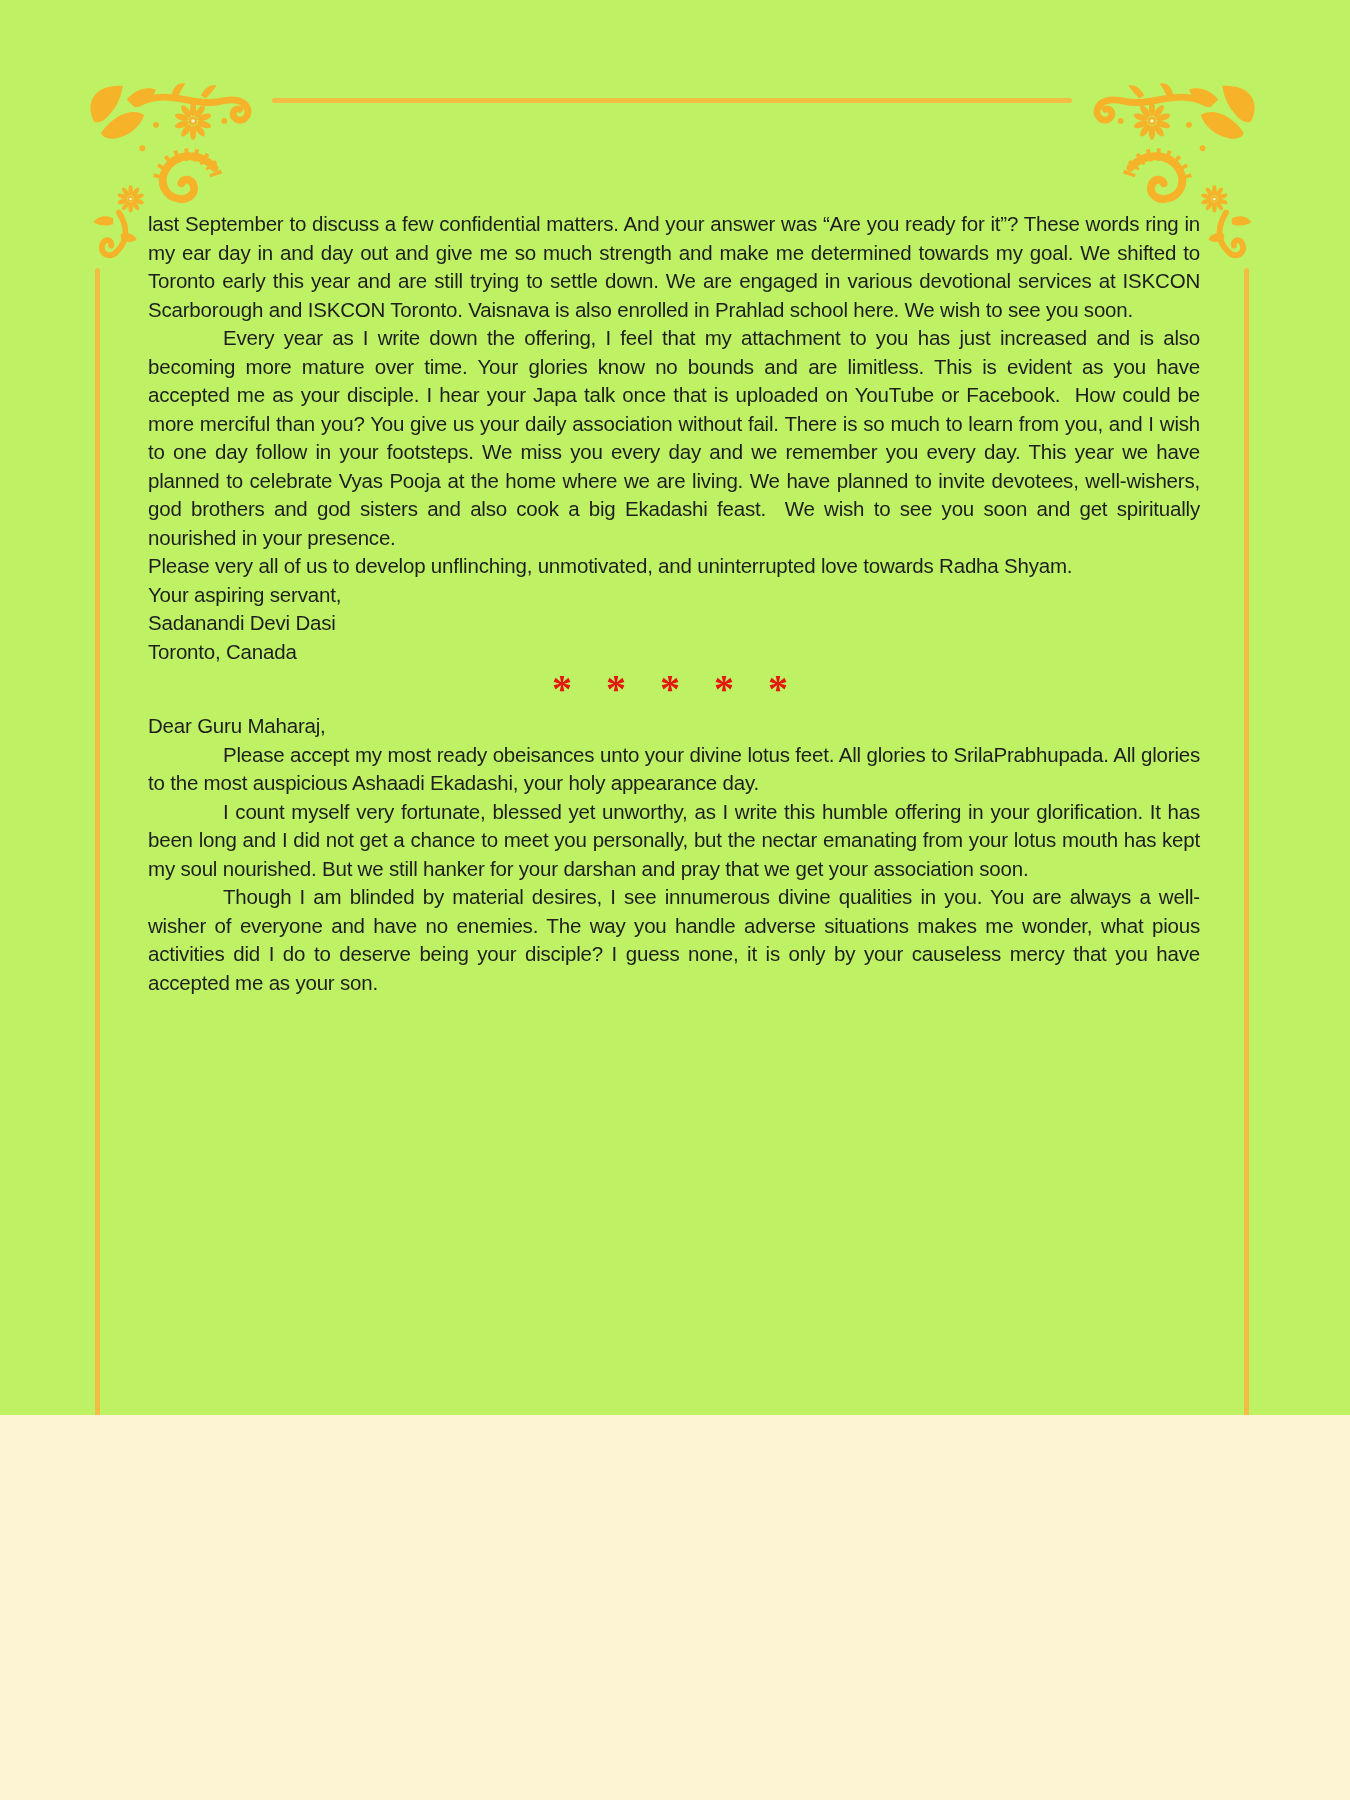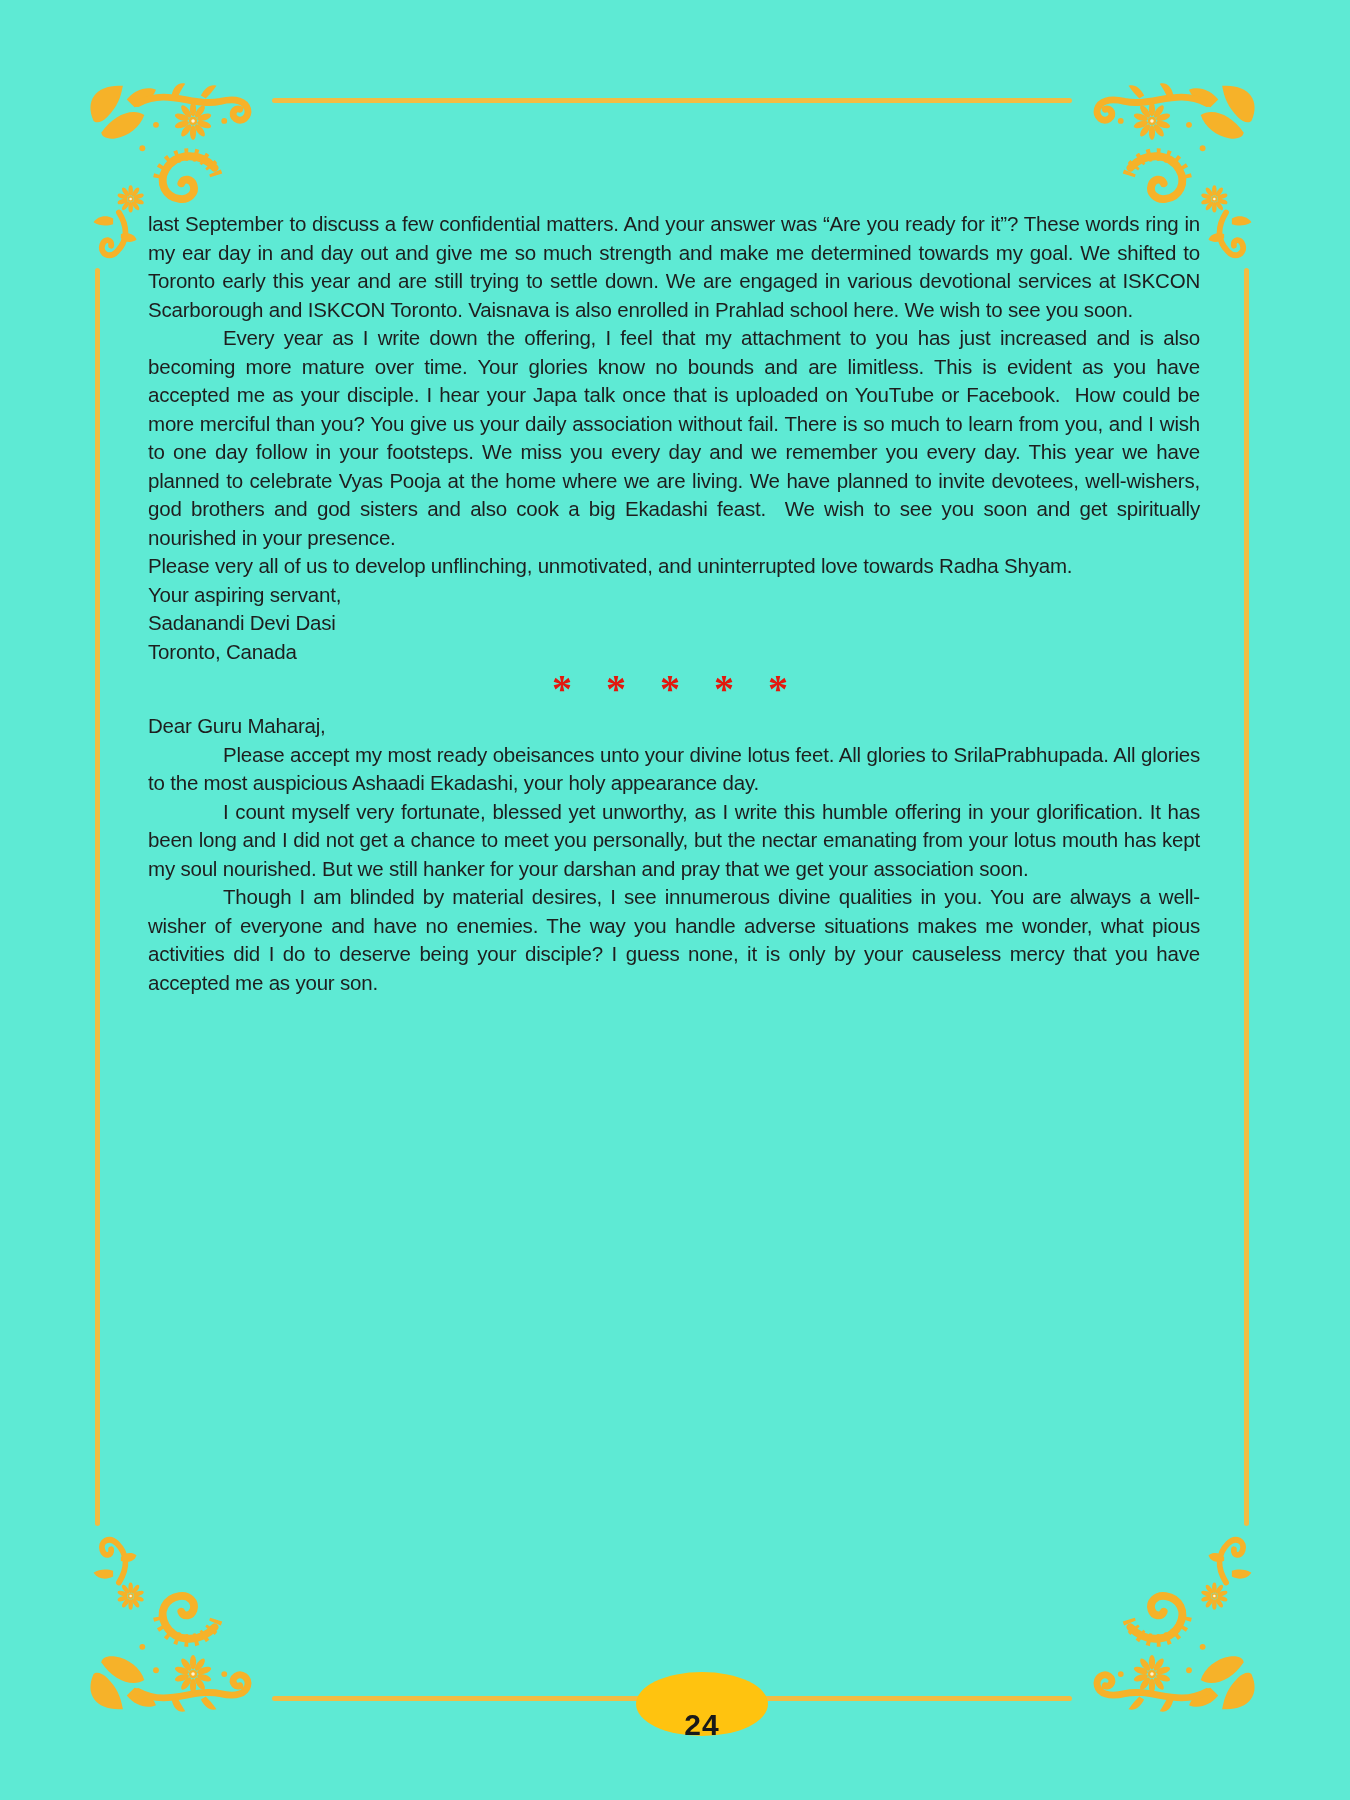--- a/index.html
+++ b/index.html
@@ -1,17 +1,17 @@
 <!DOCTYPE html>
 <html><head>
 <meta charset="utf-8">
 <style>
   html,body{margin:0;padding:0;}
   body{background:#FDF4D3;font-family:"Liberation Sans","DejaVu Sans",sans-serif;}
-  .page{position:relative;width:1350px;height:1800px;background:#5eead4;overflow:hidden;}
+  .page{position:relative;width:1350px;height:1415px;background:#bef264;overflow:hidden;}
 
   
   .hline,.vline{position:absolute;background:#F3BC43;border-radius:3px;z-index:1;}
   .hline{height:5px;width:800px;left:272px;}
   .hline.top{top:98px;}
   .hline.bottom{top:1696px;}
   .vline{width:5px;height:1258px;top:268px;}
   .vline.left{left:95px;}
   .vline.right{left:1244px;}
 

